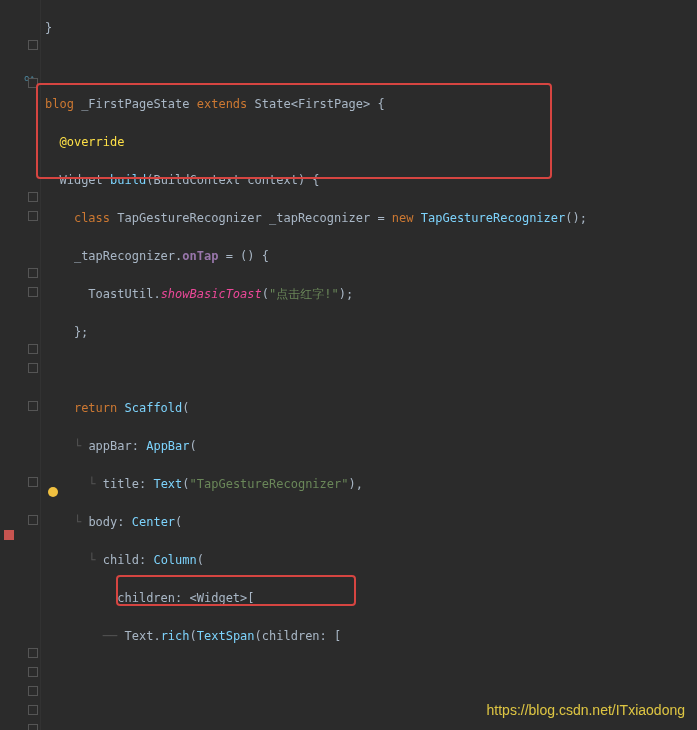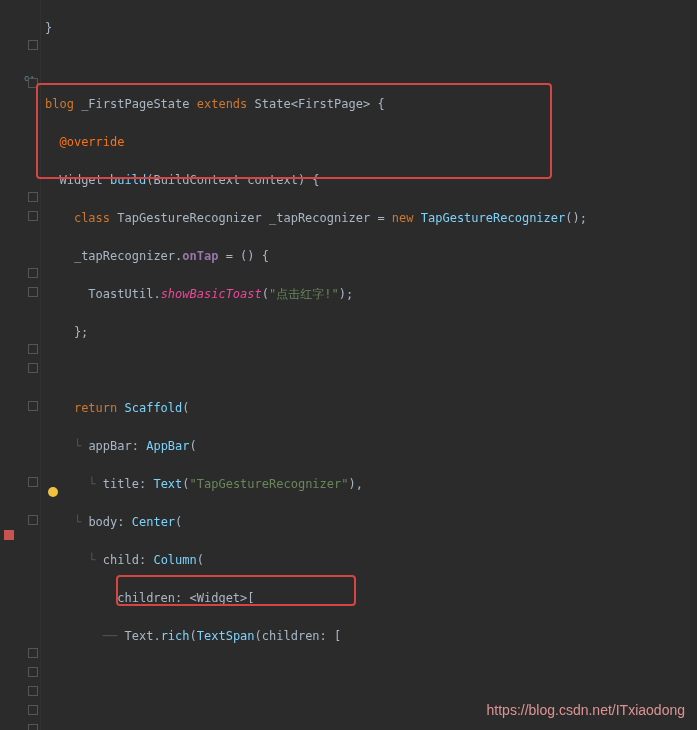--- a/index.html
+++ b/index.html
@@ -55,39 +55,39 @@
     background: #c75450;
   }
   .code {
     padding: 0 0 0 4px;
     white-space: pre;
     line-height: 19px;
     position: relative;
   }
   .line { height: 19px; }
   .kw { color: #cc7832; }
-  .anno { color: #f97316; }
+  .anno { color: #fde047; }
   .fn { color: #7dd3fc; }
   .str { color: #6a8759; }
   .cmt { color: #808080; }
   .static { color: #ec4899; font-style: italic; }
   .pur { color: #9876aa; font-weight: bold; }
   .highlight-box {
     position: absolute;
     border: 2px solid #d64541;
     border-radius: 4px;
     pointer-events: none;
   }
   .hb1 { left: 36px; top: 83px; width: 512px; height: 92px; }
   .hb2 { left: 116px; top: 575px; width: 236px; height: 27px; }
   .watermark {
     position: absolute;
     right: 12px;
     bottom: 12px;
-    color: #fca5a5;
+    color: #fde047;
     font-family: Arial, sans-serif;
     font-size: 14px;
     opacity: 0.85;
   }
   .tree { color: #555; }
 </style>
 </head>
 <body>
 
 <div class="editor">

